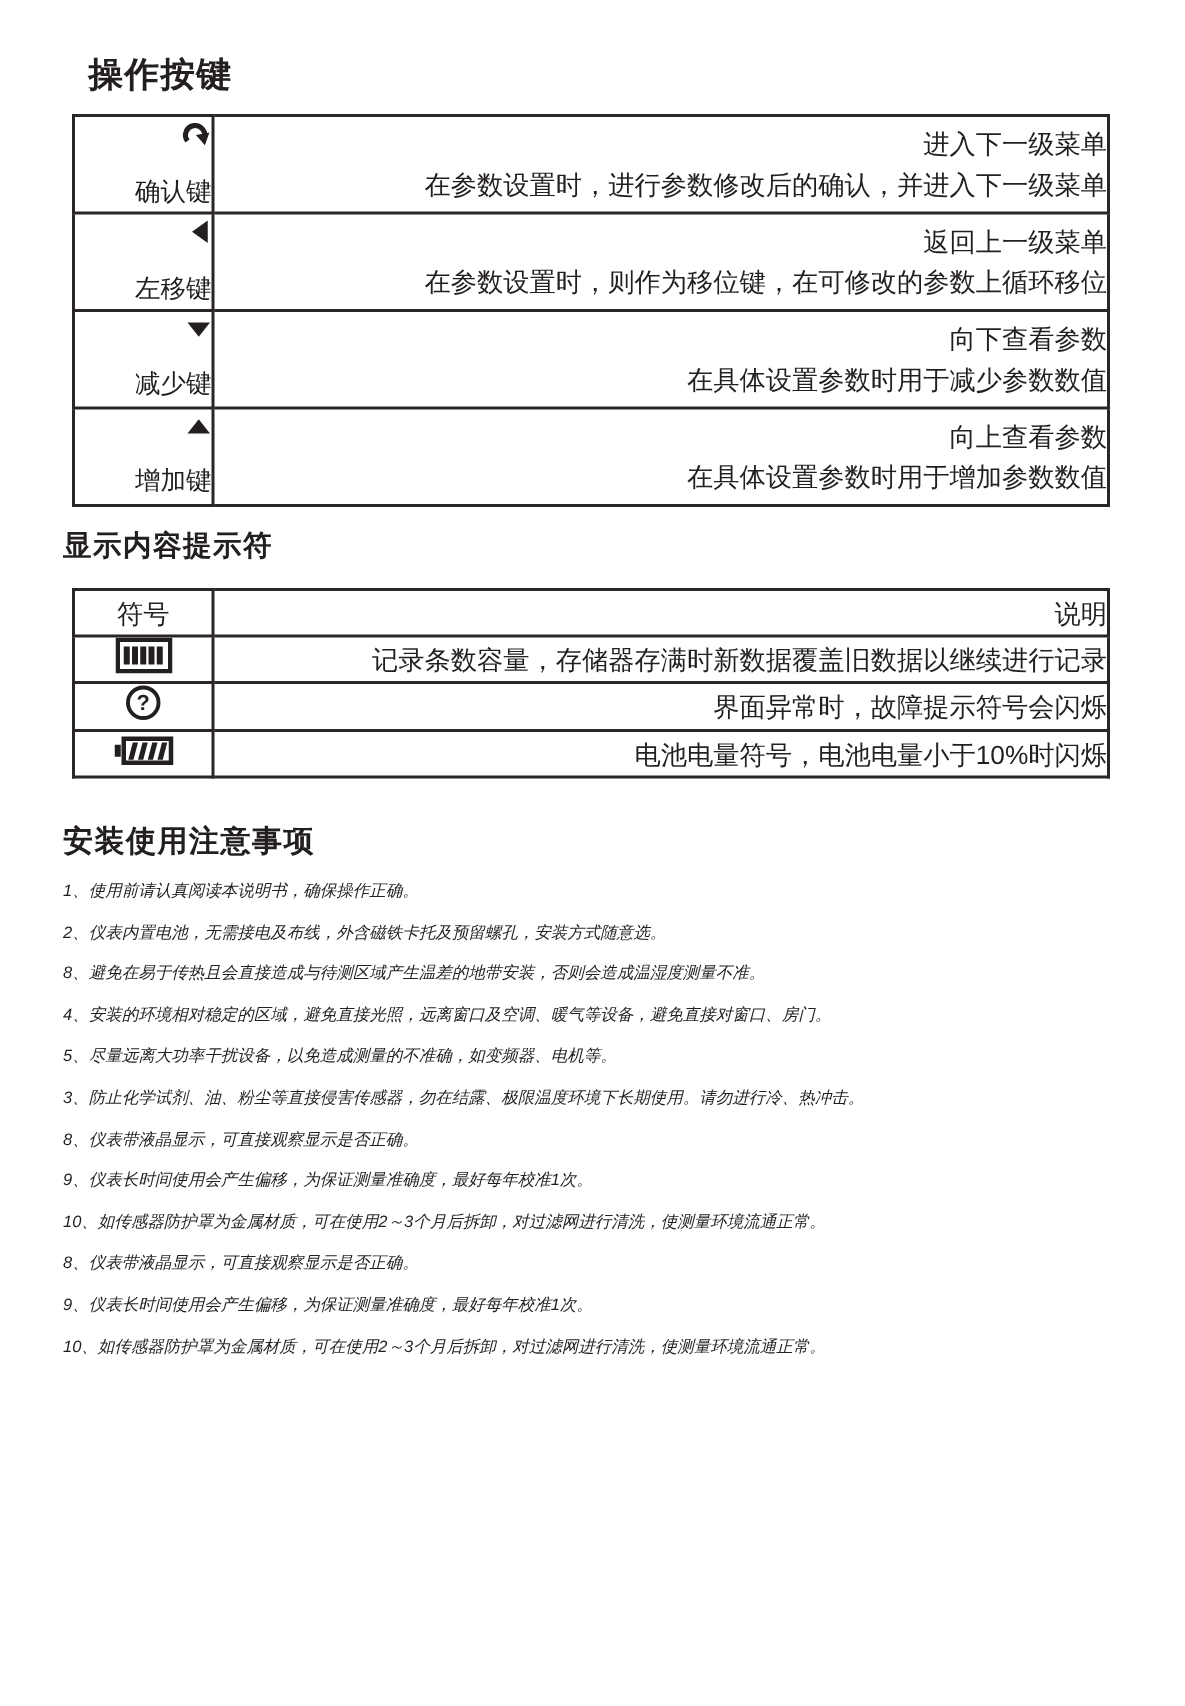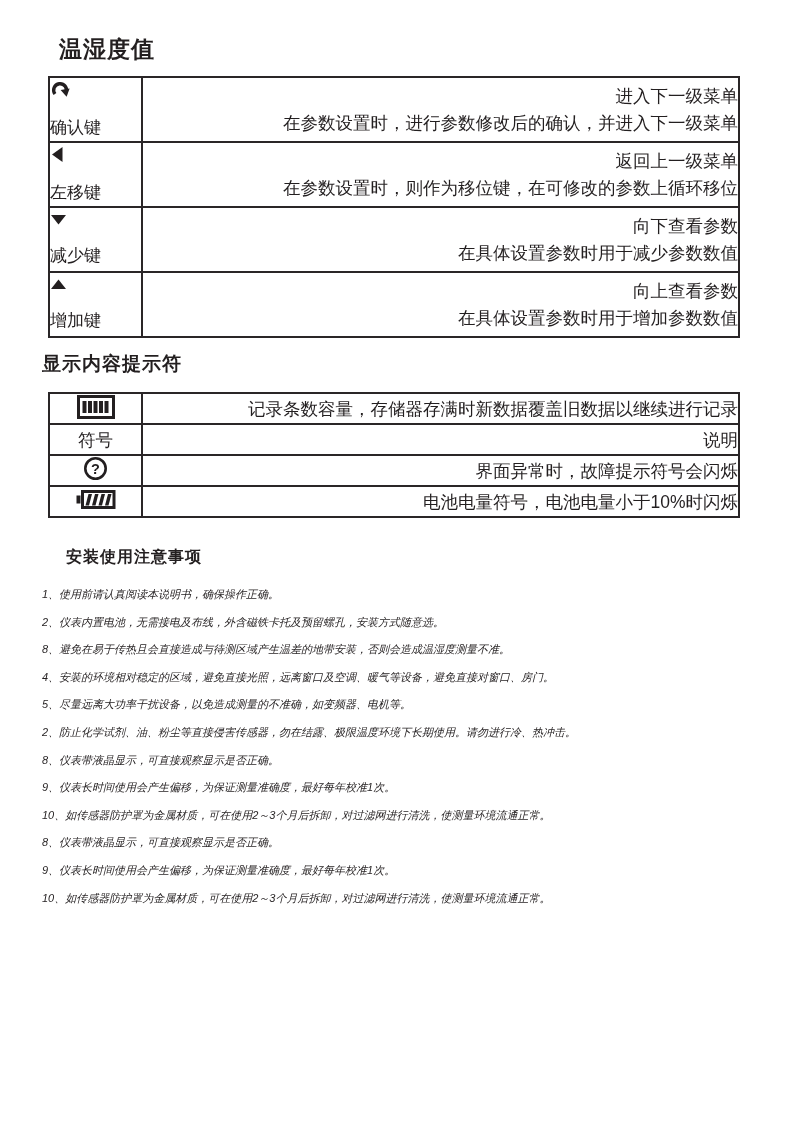--- a/index.html
+++ b/index.html
@@ -6,48 +6,48 @@
   body{
     position:relative;
     width:790px;height:1137px;
     background:#ffffff;
     color:#231f20;
     font-family:"Liberation Sans","DejaVu Sans",sans-serif;
   }
   .sec-title{position:absolute;margin:0;font-weight:bold;letter-spacing:1px;}
   #title-keys{left:59px;top:34px;font-size:23px;}
   #title-symbols{left:42px;top:351px;font-size:19px;}
-  #title-notes{left:42px;top:547px;font-size:16px;margin-left:24px;}
+  #title-notes{left:42px;top:547px;font-size:20px;}
 
   table.doc{position:absolute;border-collapse:collapse;table-layout:fixed;}
   table.doc td{border:2px solid #2a2627;padding:0;}
   #keys-table{left:48px;top:76px;width:692px;}
   #symbols-table{left:48px;top:392px;width:692px;}
   col.c1{width:93px;}
   #keys-table tr{height:65px;}
   #symbols-table tr{height:31px;}
   #keys-table tr.lightsep td{border-top-color:#9e9e9e;margin-top:28px;}
 
   td.sym{text-align:center;vertical-align:middle;}
-  .kwrap{display:flex;flex-direction:column;align-items:flex-start;gap:18px;}
+  .kwrap{display:flex;flex-direction:column;align-items:flex-end;gap:18px;}
   .kicon{display:inline-flex;align-items:center;justify-content:center;}
   .kname{font-size:17px;}
   td.desc{padding:0 8px 0 26px;font-size:17.5px;vertical-align:middle;text-align:right;}
   #keys-table td.desc .dline{line-height:27px;}
   #symbols-table td.desc{line-height:normal;}
   #symbols-table td.th-sym{font-size:17.5px;text-align:center;vertical-align:middle;}
 
   #notes{position:absolute;left:42px;top:581px;width:714px;}
   #notes p{margin:0;font-size:11px;line-height:27.6px;text-align:justify;font-style:italic;}
   svg{display:block;}
 </style>
 </head>
 <body>
 
-<h2 class="sec-title" id="title-keys">温湿度值</h2>
+<h2 class="sec-title" id="title-keys">操作按键</h2>
 
 <table class="doc" id="keys-table">
   <colgroup>
       <col class="c1">
       <col>
     </colgroup>
   <tbody>
     <tr>
       <td class="sym">
         <div class="kwrap">
@@ -118,39 +118,39 @@
 
 <h2 class="sec-title" id="title-symbols">显示内容提示符</h2>
 
 <table class="doc" id="symbols-table">
   <colgroup>
       <col class="c1">
       <col>
     </colgroup>
   <tbody>
     <tr>
+      <td class="th-sym">符号</td>
+      <td class="desc">说明</td>
+    </tr>
+    <tr>
       <td class="sym">
         <span class="kicon">
           <svg width="38" height="24" viewBox="0 0 38 24">
             <rect x="1.5" y="1.5" width="35" height="21" fill="none" stroke="#231f20" stroke-width="3"></rect>
             <g fill="#231f20">
               <rect x="5.5" y="6" width="4" height="12"></rect>
               <rect x="11" y="6" width="4" height="12"></rect>
               <rect x="16.5" y="6" width="4" height="12"></rect>
               <rect x="22" y="6" width="4" height="12"></rect>
               <rect x="27.5" y="6" width="4" height="12"></rect>
             </g>
           </svg>
         </span>
       </td>
       <td class="desc">记录条数容量，存储器存满时新数据覆盖旧数据以继续进行记录</td>
-    </tr>
-    <tr>
-      <td class="th-sym">符号</td>
-      <td class="desc">说明</td>
     </tr>
     <tr>
       <td class="sym">
         <span class="kicon">
           <svg width="25" height="25" viewBox="0 0 25 25">
             <circle cx="12.5" cy="12.5" r="10.2" fill="none" stroke="#231f20" stroke-width="2.6"></circle>
             <text x="12.5" y="17.5" text-anchor="middle" font-size="14.5" font-weight="bold" fill="#231f20">?</text>
           </svg>
         </span>
       </td>
@@ -177,20 +177,20 @@
 </table>
 
 <h2 class="sec-title" id="title-notes">安装使用注意事项</h2>
 
 <div id="notes">
   <p>1、使用前请认真阅读本说明书，确保操作正确。</p>
   <p>2、仪表内置电池，无需接电及布线，外含磁铁卡托及预留螺孔，安装方式随意选。</p>
   <p>8、避免在易于传热且会直接造成与待测区域产生温差的地带安装，否则会造成温湿度测量不准。</p>
   <p>4、安装的环境相对稳定的区域，避免直接光照，远离窗口及空调、暖气等设备，避免直接对窗口、房门。</p>
   <p>5、尽量远离大功率干扰设备，以免造成测量的不准确，如变频器、电机等。</p>
-  <p>2、防止化学试剂、油、粉尘等直接侵害传感器，勿在结露、极限温度环境下长期使用。请勿进行冷、热冲击。</p>
+  <p>3、防止化学试剂、油、粉尘等直接侵害传感器，勿在结露、极限温度环境下长期使用。请勿进行冷、热冲击。</p>
   <p>8、仪表带液晶显示，可直接观察显示是否正确。</p>
   <p>9、仪表长时间使用会产生偏移，为保证测量准确度，最好每年校准1次。</p>
   <p>10、如传感器防护罩为金属材质，可在使用2～3个月后拆卸，对过滤网进行清洗，使测量环境流通正常。</p>
   <p>8、仪表带液晶显示，可直接观察显示是否正确。</p>
   <p>9、仪表长时间使用会产生偏移，为保证测量准确度，最好每年校准1次。</p>
   <p>10、如传感器防护罩为金属材质，可在使用2～3个月后拆卸，对过滤网进行清洗，使测量环境流通正常。</p>
 </div>
 
 </body></html>

